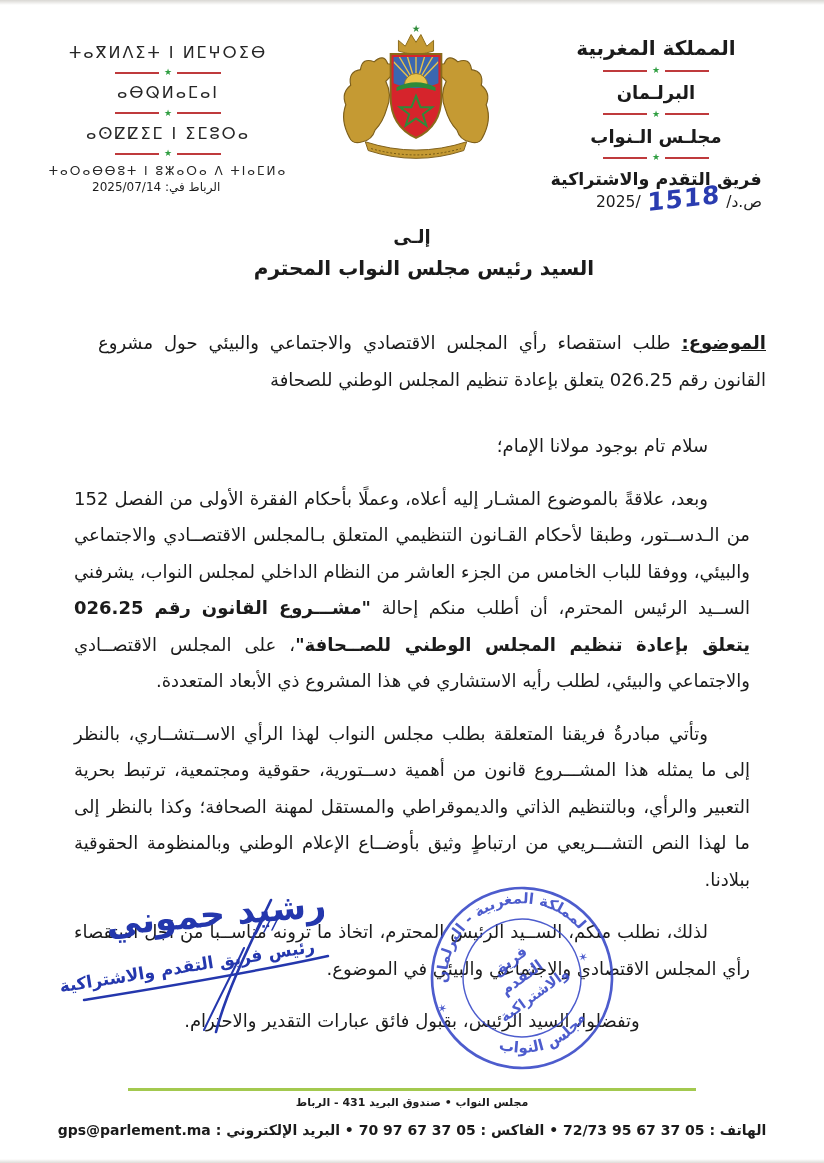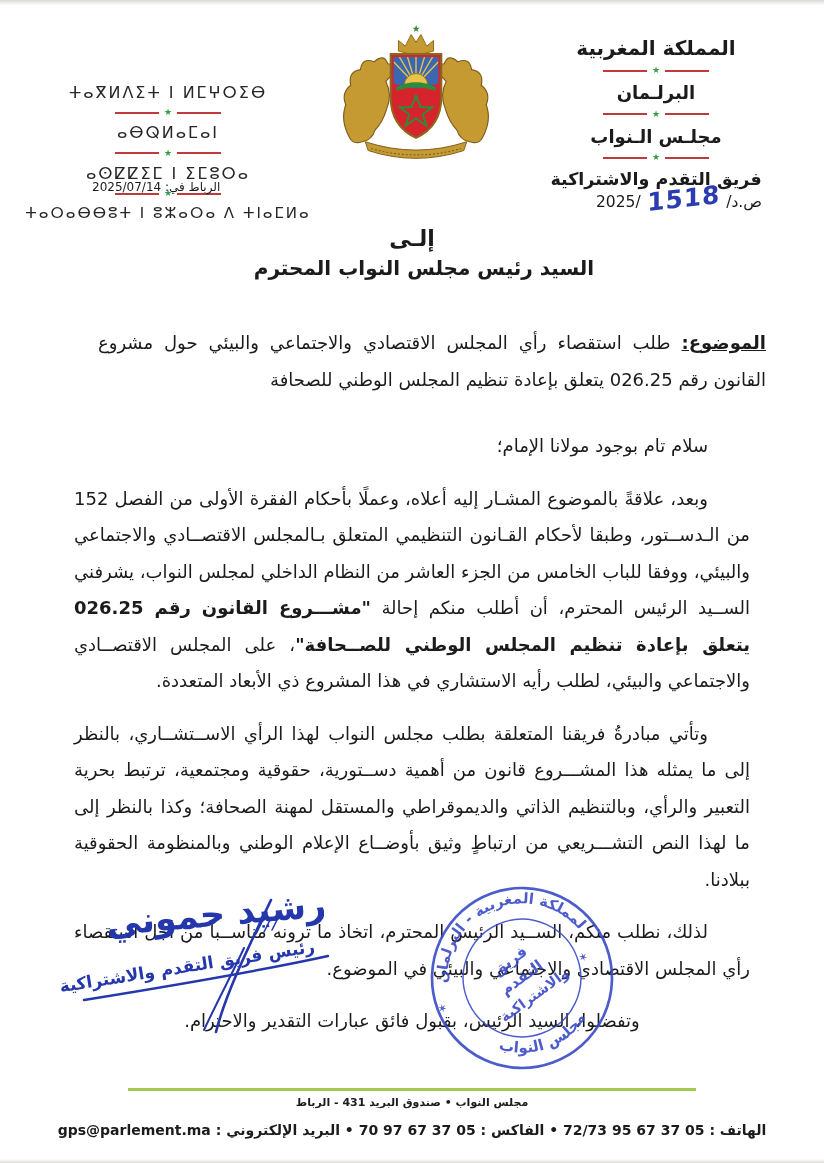--- a/index.html
+++ b/index.html
@@ -12,24 +12,24 @@
     color:#1b1b1b;
     direction:rtl;
     overflow:hidden;
   }
   .scan-edge-top{position:absolute;top:0;left:0;right:0;height:5px;background:linear-gradient(#d9d7d3,#ffffff);}
   .scan-edge-bottom{position:absolute;bottom:0;left:0;right:0;height:4px;background:linear-gradient(#ffffff,#dedcd8);}
 
   
   .tifinagh-block{
     position:absolute;top:44px;left:12px;width:312px;
-    text-align:center;color:#262626;margin-top:40px;
+    text-align:center;color:#262626;
   }
   .tifinagh-line{font-size:16px;letter-spacing:2px;line-height:1.15;white-space:nowrap;}
-  .tifinagh-line.wide{font-size:15px;}
+  .tifinagh-line.wide{font-size:12px;}
 
   .divider{display:flex;align-items:center;justify-content:center;gap:5px;margin:6px auto 7px auto;width:130px;}
   .divider .bar{display:block;width:44px;height:2px;background:#bf3a3c;}
   .divider .star{font-size:9px;color:#2f9e41;line-height:1;}
 
   .arabic-header{
     position:absolute;top:36px;right:34px;width:268px;
     text-align:center;font-weight:bold;
   }
   .ar-h1{font-size:20px;line-height:1.2;}
@@ -39,21 +39,21 @@
   .emblem{position:absolute;top:20px;left:338px;width:156px;height:148px;}
 
   .date-line{position:absolute;top:180px;left:92px;font-size:12px;white-space:nowrap;}
   .ref-line{position:absolute;top:184px;right:62px;display:flex;align-items:baseline;gap:6px;font-size:15.5px;}
   .ref-number{
     font-size:25px;font-weight:bold;color:#2a3cb0;
     transform:rotate(-6deg) skewX(-6deg);display:inline-block;letter-spacing:1px;
   }
 
   
-  .to-word{position:absolute;top:226px;left:0;right:0;text-align:center;font-size:22px;font-weight:bold;}
+  .to-word{position:absolute;top:226px;left:0;right:0;text-align:center;font-size:18px;font-weight:bold;}
   .to-name{position:absolute;top:256px;left:0;right:0;text-align:center;font-size:20px;font-weight:bold;padding-left:24px;}
 
   
   .subject{
     position:absolute;top:324px;right:58px;left:58px;
     font-size:18px;line-height:37px;text-align:justify;margin-left:40px;
   }
   .subject-label{font-weight:bold;text-decoration:underline;}
   .body-text{
     position:absolute;top:412px;right:58px;left:58px;

